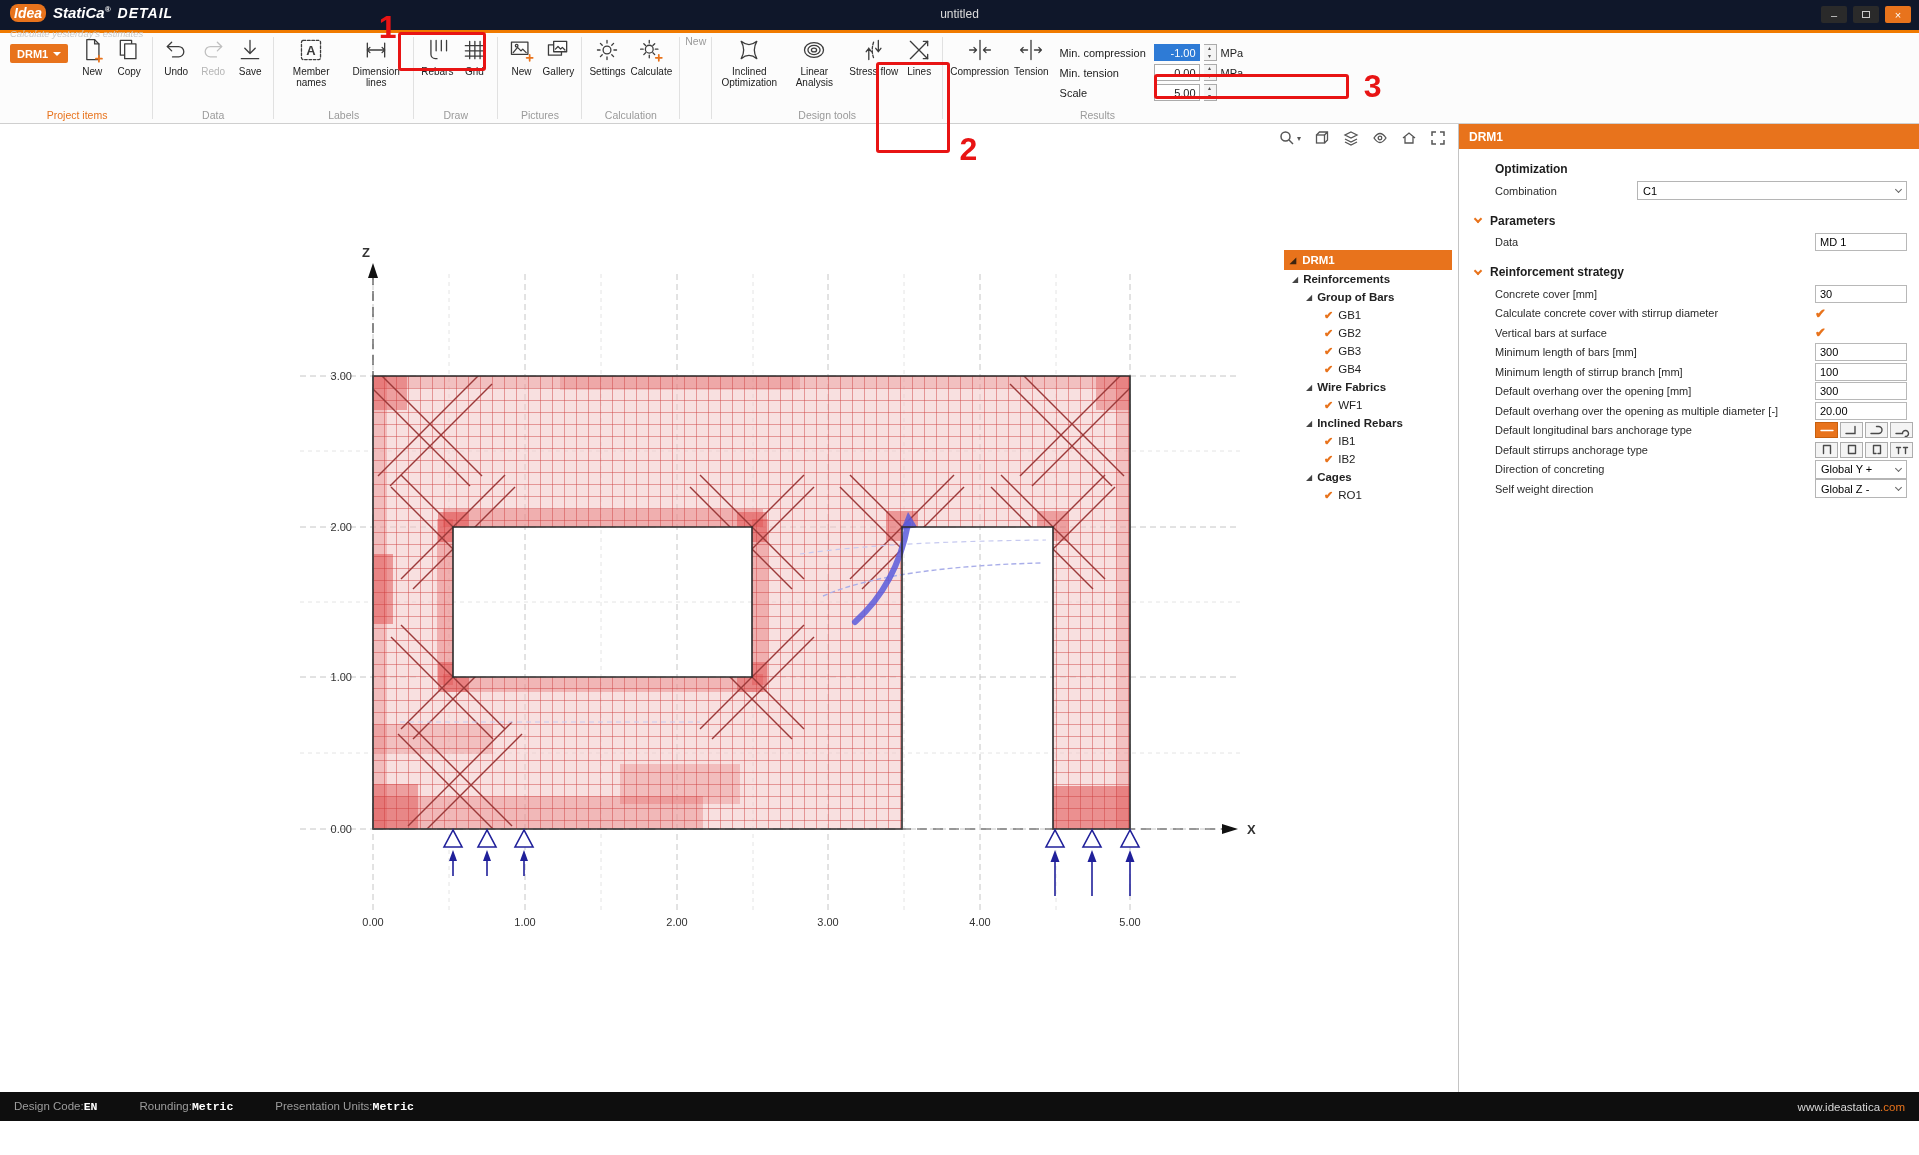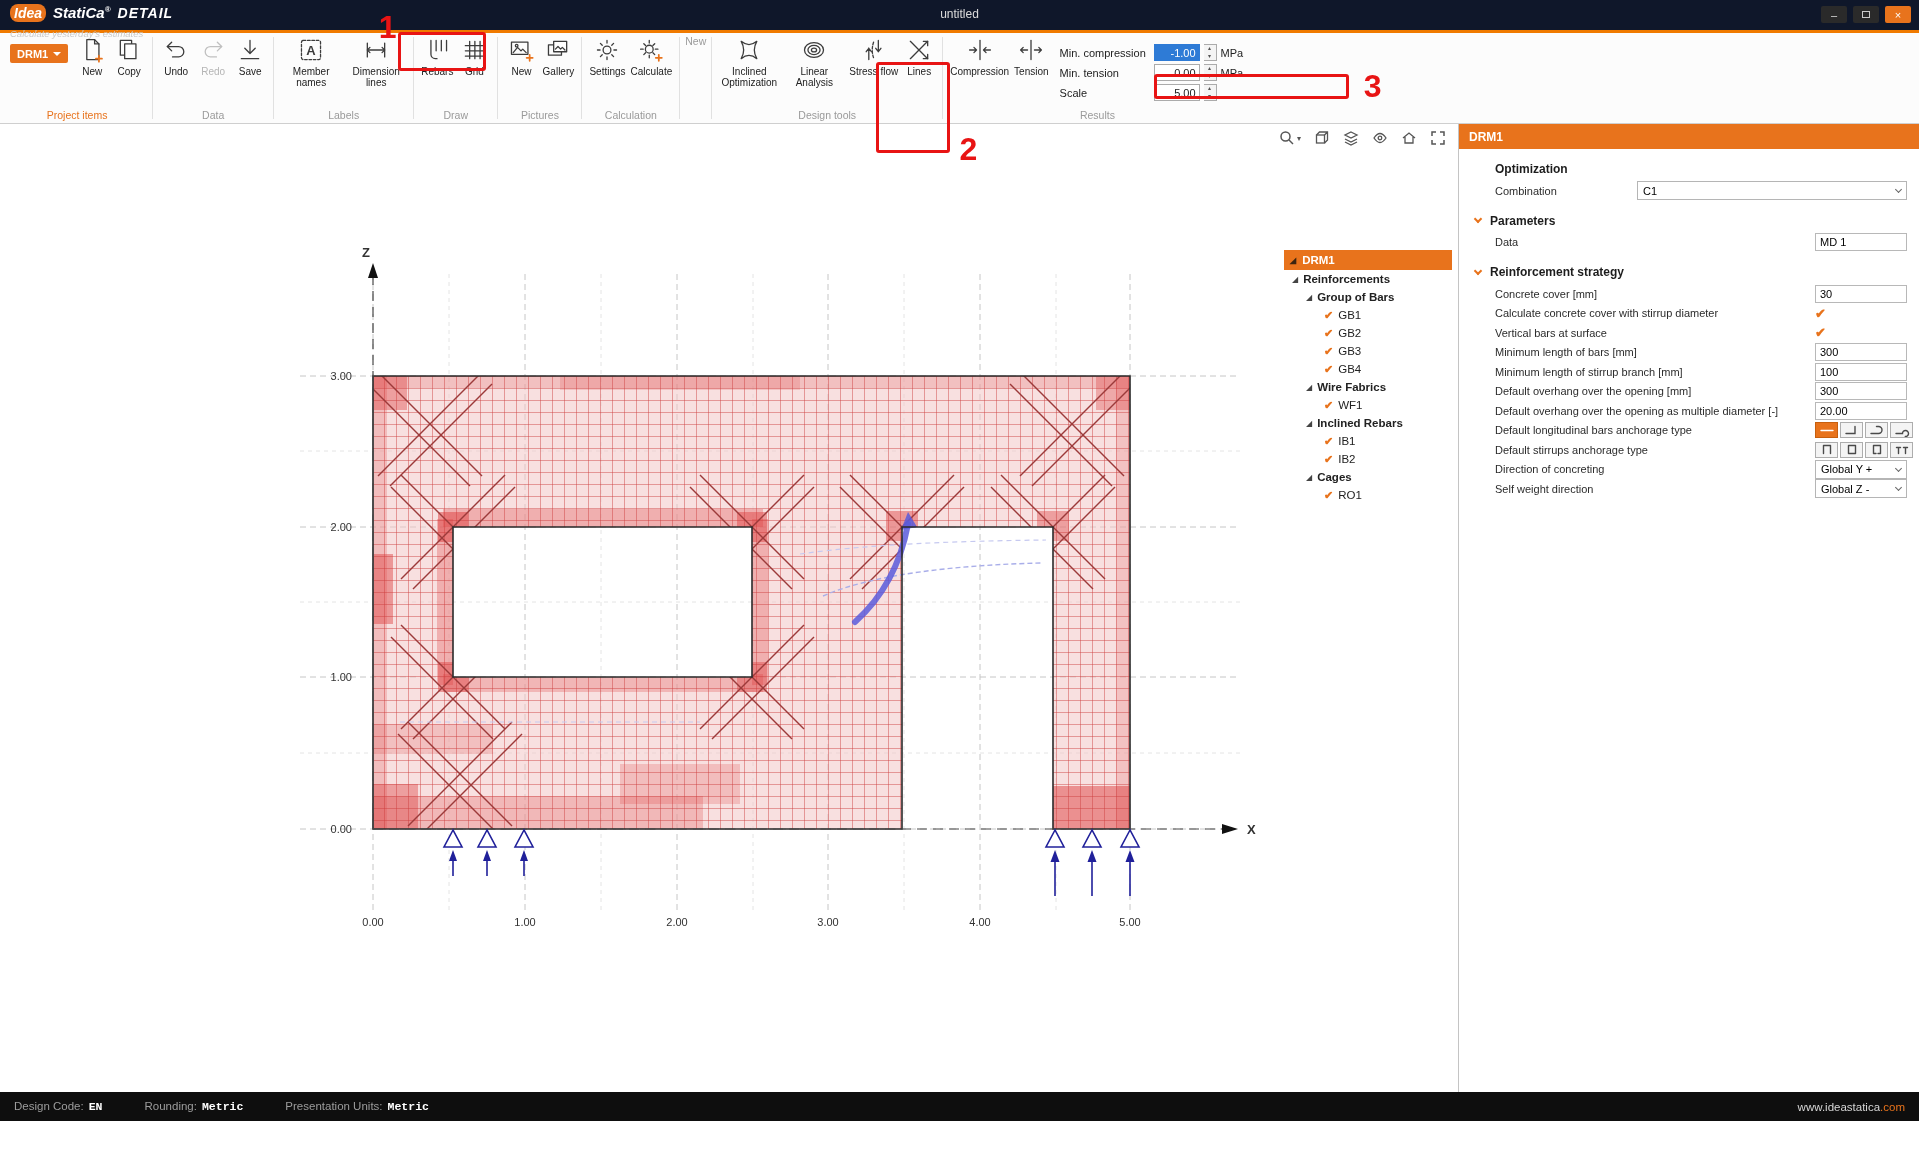--- a/index.html
+++ b/index.html
@@ -82,21 +82,21 @@
 .psel{width:100%;height:19px;border:1px solid #b5b5b5;background:#fff;display:flex;align-items:center;justify-content:space-between;padding:0 5px;cursor:pointer;}
 .psel .scaret{width:5px;height:5px;border-right:1.5px solid #666;border-bottom:1.5px solid #666;transform:rotate(45deg);margin-top:-2px;}
 .pcheck{color:#e8731c;font-size:13px;font-weight:bold;cursor:pointer;}
 .picons{display:flex;gap:2px;}
 .picon{width:23px;height:16px;border:1px solid #adadad;background:#f4f4f4;display:flex;align-items:center;justify-content:center;cursor:pointer;}
 .picon.sel{background:#e8731c;border-color:#c75f0e;}
 
 
 .statusbar{height:29px;background:#0e0e0e;display:flex;align-items:center;color:#9c9c9c;font-size:11.5px;padding:0 14px;flex:none;}
 .status-items{display:flex;gap:42px;}
-.sitem{display:flex;gap:5px;}
+.sitem{display:flex;}
 .svalue{color:#fff;font-weight:bold;font-family:Liberation Mono, monospace;}
 .website{margin-left:auto;color:#d6d6d6;cursor:pointer;}
 .website .tld{color:#e8731c;}
 
 
 .ann-box{position:absolute;border:3px solid #e81414;border-radius:3px;z-index:60;pointer-events:none;}
 .ann-num{position:absolute;color:#e81414;font-size:32px;font-weight:bold;z-index:60;pointer-events:none;line-height:1;}
 </style>
 </head>
 <body>

